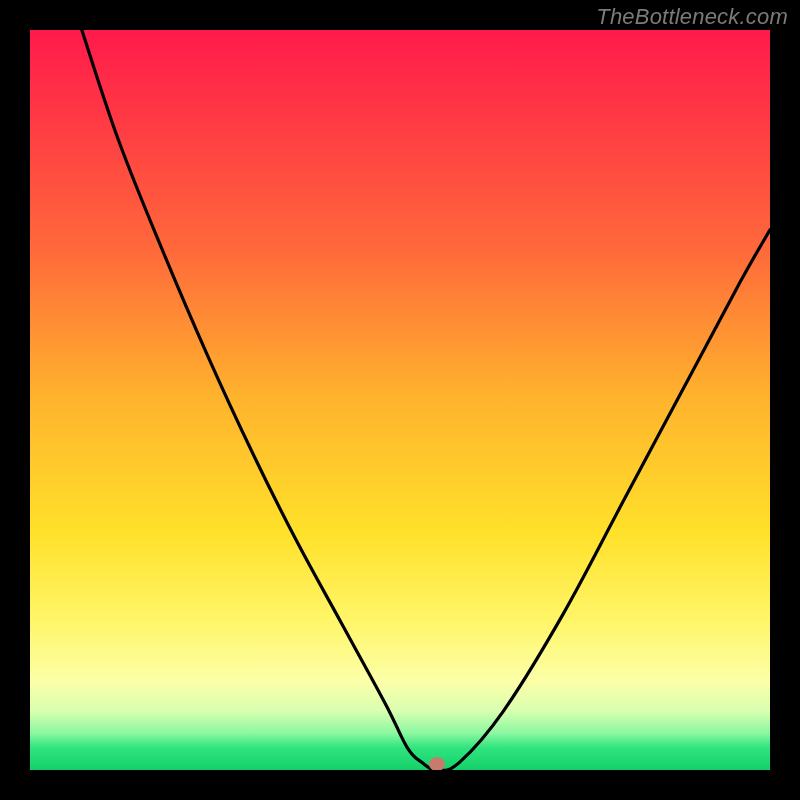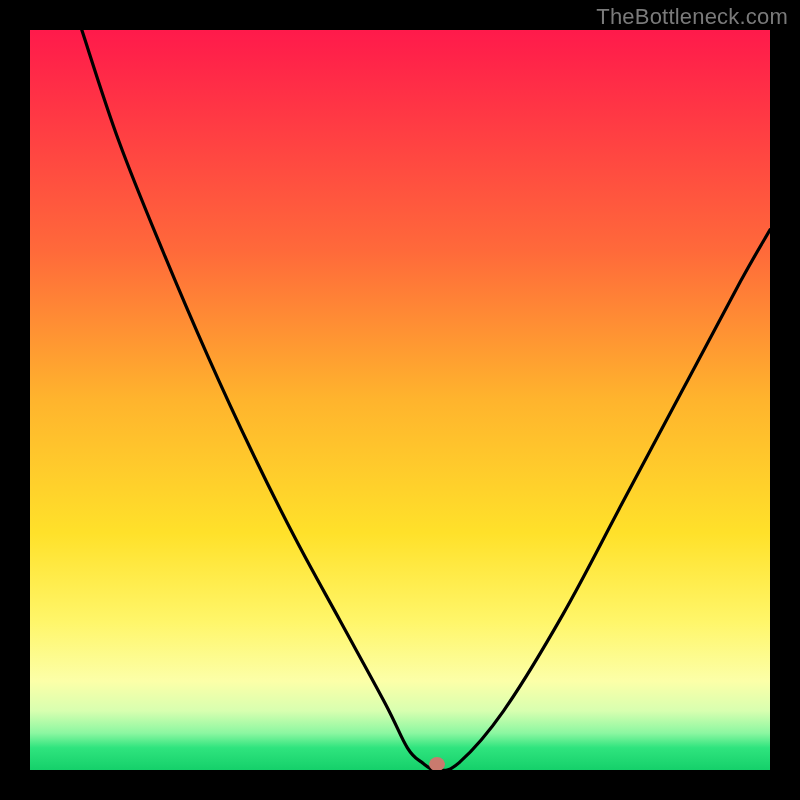--- a/index.html
+++ b/index.html
@@ -9,20 +9,21 @@
     width: 800px;
     height: 800px;
     overflow: hidden;
     font-family: Arial, Helvetica, sans-serif;
   }
   .frame {
     position: relative;
     width: 800px;
     height: 800px;
     background: #000;
+    font-style: italic;
   }
   .watermark {
     position: absolute;
     top: 4px;
     right: 12px;
     color: #7a7a7a;
     font-size: 22px;
     font-weight: 500;
     letter-spacing: 0.2px;
     z-index: 10;

